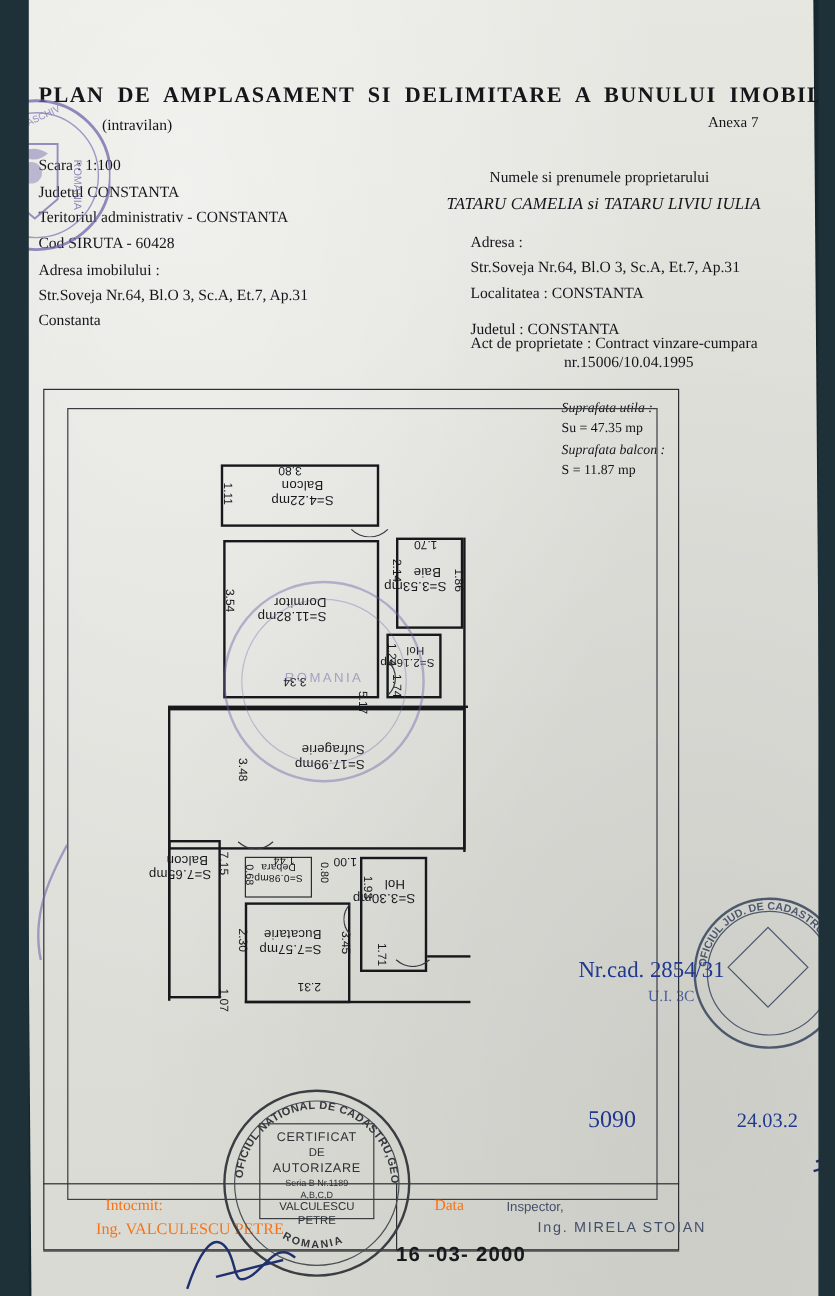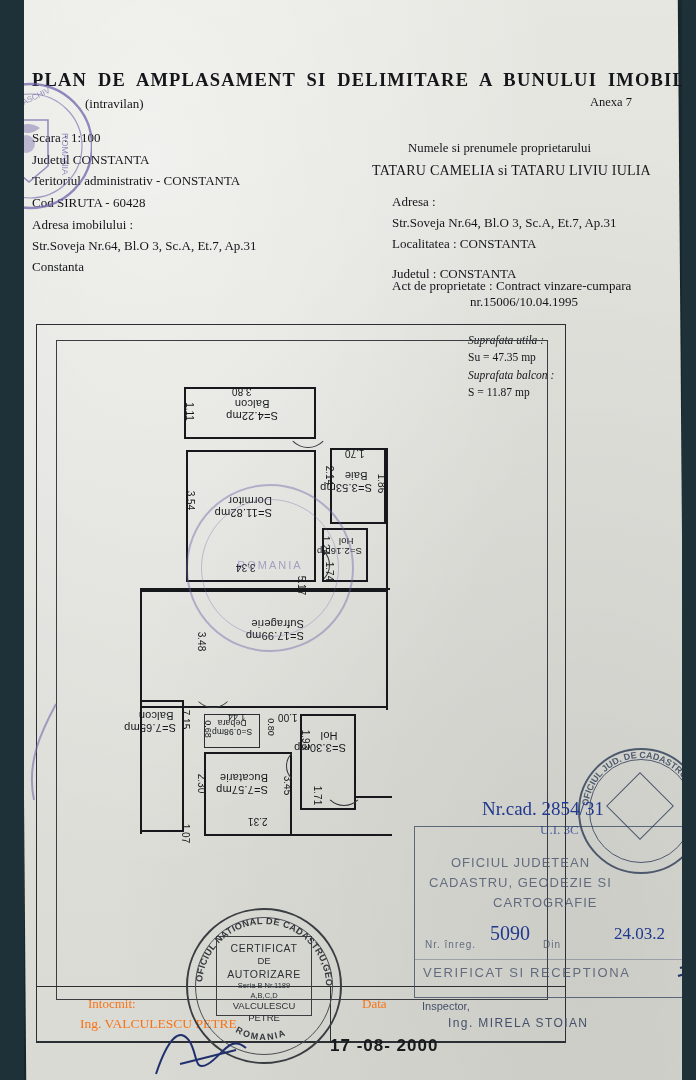--- a/index.html
+++ b/index.html
@@ -51,21 +51,21 @@
     font-size:18.5px; letter-spacing:1.2px; font-weight:bold;
     left:32px; top:70px; word-spacing:5px;
   }
   .subtitle { font-size:13px; left:85px; top:96px; }
   .anexa { font-size:12.5px; left:590px; top:95px; }
 
   .lcol { font-size:13px; left:32px; }
   .rcol { font-size:13px; left:392px; }
 
   .ownerhead { font-size:12.8px; left:408px; top:141px; }
-  .ownername { font-size:14px; left:372px; top:163px; letter-spacing:.2px; }
+  .ownername { font-size:14px; left:372px; top:163px; letter-spacing:.2px;font-style:italic; }
   .notary { font-size:12.8px; left:284px; top:297px; }
 
   .supraf { font-size:11.5px; left:468px; font-style:italic; }
   .supraf.v { font-style:normal; }
 
   
   .frame-outer {
     position:absolute; left:36px; top:324px;
     width:530px; height:718px;
     border:1.6px solid #2b2f33;
@@ -370,29 +370,20 @@
     <svg width="126" height="126" viewBox="0 0 126 126">
       <defs>
           <path id="sealArc" d="M 10 63 A 53 53 0 0 1 116 63"></path>
         </defs>
       <text font-family="Liberation Sans, sans-serif" font-size="9" fill="#2d3b55" font-weight="bold">
         <textPath href="#sealArc" startOffset="3%">OFICIUL JUD. DE CADASTRU</textPath>
       </text>
     </svg>
   </div>
 
-  <div class="office-stamp">
-    <div class="ln" style="left:36px; top:28px; font-size:13px;">OFICIUL JUDETEAN</div>
-    <div class="ln" style="left:14px; top:48px; font-size:13px;">CADASTRU, GEODEZIE SI</div>
-    <div class="ln" style="left:78px; top:68px; font-size:13px;">CARTOGRAFIE</div>
-    <div class="ln" style="left:10px; top:112px; font-size:10px;">Nr. înreg.</div>
-    <div class="ln" style="left:128px; top:112px; font-size:10px;">Din</div>
-    <div class="rule" style="top:132px;"></div>
-    <div class="ln" style="left:8px; top:138px; font-size:13px; letter-spacing:1.6px;">VERIFICAT SI RECEPTIONA</div>
-  </div>
   <div class="t" style="left:422px; top:1000px; font-size:11px; color:#44506a; font-family:'Liberation Sans',sans-serif; z-index:22;">Inspector,</div>
   <div class="t" style="left:448px; top:1016px; font-size:12px; color:#44506a; letter-spacing:1.4px; font-family:'Liberation Sans',sans-serif; z-index:22;">Ing. MIRELA STOIAN</div>
 
   <div class="hand" style="left:482px; top:798px; font-size:19px;">Nr.cad. 2854/31</div>
   <div class="hand" style="left:540px; top:822px; font-size:13px; opacity:.75;">U.I. 3C</div>
   <div class="hand" style="left:490px; top:922px; font-size:20px;">5090</div>
   <div class="hand" style="left:614px; top:924px; font-size:17px;">24.03.2</div>
 
   <svg class="sig" style="left:150px; top:1020px; width:120px; height:60px;" viewBox="0 0 120 60">
     <path d="M6 54 C18 18, 30 6, 40 22 C48 36, 44 52, 58 44 C72 36, 80 14, 96 28"></path>
@@ -402,17 +393,17 @@
     <path d="M4 8 C24 2, 36 22, 30 48 C26 66, 14 74, 8 66"></path>
     <path d="M2 16 L36 6"></path>
   </svg>
   <svg class="sig" style="left:22px; top:690px; width:60px; height:120px; stroke:#6c60a8; opacity:.55;" viewBox="0 0 60 120">
     <path d="M12 110 C4 72, 20 40, 34 14"></path>
   </svg>
 
   <div class="bottom-label" style="left:88px; top:996px;">Intocmit:</div>
   <div class="bottom-label" style="left:80px; top:1016px; font-size:13.5px;">Ing. VALCULESCU PETRE</div>
   <div class="bottom-label" style="left:362px; top:996px;">Data</div>
-  <div class="date-stamp">17 -08- 2000</div>
+  <div class="date-stamp">16 -03- 2000</div>
 
   <div class="edge-left"></div>
   <div class="edge-right"></div>
 </div>
 
 </body></html>

